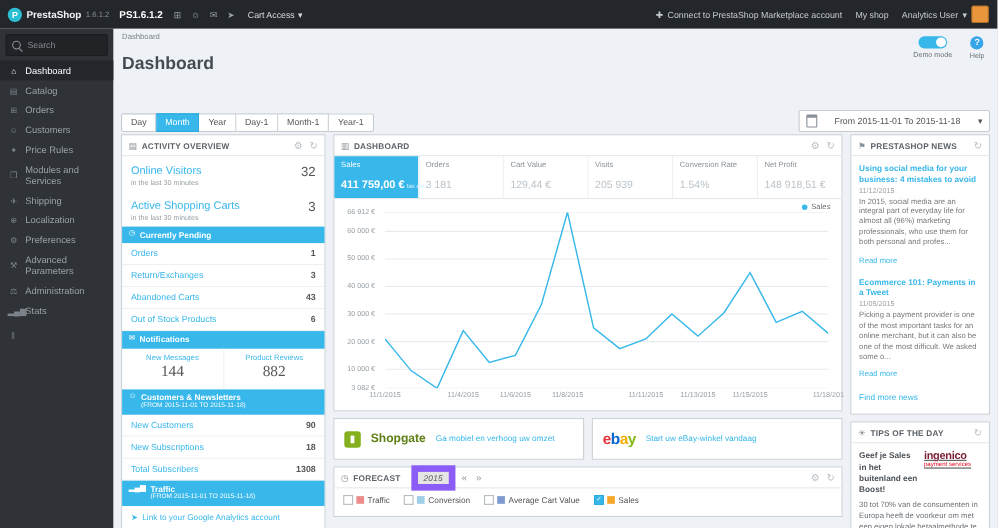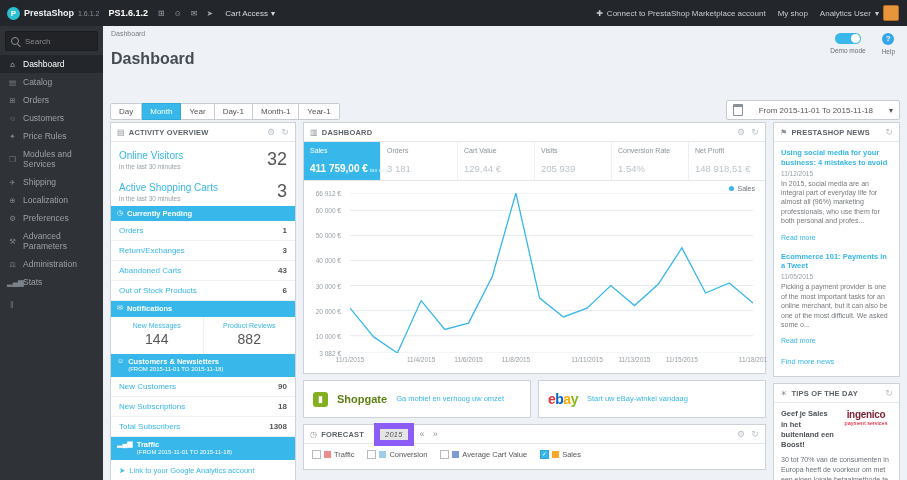--- a/index.html
+++ b/index.html
@@ -67,34 +67,34 @@
   .panel{background:#fff;border:1px solid #ccd2d8;margin-bottom:6px;}
   .panel-h{height:18px;display:flex;align-items:center;gap:4px;padding:0 6px;border-bottom:1px solid #e4e8eb;
     font-size:7.5px;font-weight:bold;color:#5c6268;letter-spacing:.2px;white-space:nowrap;}
   .ph-icon{color:#8a9299;font-size:8px;font-weight:normal;}
   .ph-tools{margin-left:auto;display:flex;gap:6px;color:#b9c0c6;font-size:9px;font-weight:normal;}
 
   
   .metric{display:flex;justify-content:space-between;padding:8px 8px 4px;}
   .m-label{color:#37b7ea;font-size:10px;}
   .m-sub{color:#98a0a6;font-size:6.5px;margin-top:2px;}
-  .m-value{color:#555;font-size:18px;line-height:1;}
+  .m-value{color:#555;font-size:12px;line-height:1;}
   .blue-bar{background:#37b7ea;color:#fff;padding:3px 6px;font-size:7.5px;font-weight:bold;
     display:flex;align-items:flex-start;gap:4px;line-height:1.25;}
   .bb-icon{font-size:7px;font-weight:normal;}
   .blue-sub{font-size:6px;font-weight:normal;display:block;}
   .act-row{display:flex;justify-content:space-between;align-items:center;padding:5px 8px;
     border-bottom:1px solid #eef1f3;font-size:8px;}
   .a-label{color:#37b7ea;}
   .a-value{color:#555;font-weight:bold;}
   .notif-cols{display:flex;text-align:center;}
   .notif-col{flex:1;padding:5px 2px 7px;}
   .notif-col + .notif-col{border-left:1px solid #eef1f3;}
   .n-label{color:#37b7ea;font-size:7px;}
-  .n-value{color:#555;font-size:14px;margin-top:2px;}
+  .n-value{color:#555;font-size:14px;margin-top:2px;font-family:Liberation Serif, serif;}
   .link-row{display:flex;gap:4px;align-items:center;padding:6px 8px;font-size:7.5px;color:#37b7ea;}
 
   
   .kpi-row{display:flex;border-bottom:1px solid #e4e8eb;}
   .kpi{flex:1;padding:5px 6px;border-right:1px solid #edf0f2;min-width:0;height:38px;box-sizing:border-box;}
   .kpi:last-child{border-right:none;}
   .k-label{font-size:7px;color:#8a9299;white-space:nowrap;}
   .k-value{font-size:9.5px;color:#bcc4ca;margin-top:9px;white-space:nowrap;}
   .kpi.active{background:#37b7ea;}
   .kpi.active .k-label{color:#fff;}
@@ -130,21 +130,21 @@
   .news-body{padding:6px 7px;}
   .news-item{margin-bottom:8px;}
   .news-title{color:#37b7ea;font-weight:bold;font-size:7.5px;line-height:1.3;}
   .news-date{color:#99a0a6;font-size:6.5px;margin:2px 0;}
   .news-excerpt{color:#75797d;font-size:7px;line-height:1.35;}
   .read-more{color:#37b7ea;font-size:7px;display:inline-block;margin-top:1px;}
   .find-more{display:block;color:#37b7ea;font-size:7.5px;padding:2px 0 4px;}
   .tips-body-wrap{padding:6px 7px;}
   .tips-top{display:flex;gap:5px;align-items:flex-start;}
   .tips-title{font-size:7.5px;font-weight:bold;color:#4a5056;line-height:1.35;flex:1;}
-  .ingenico{text-align:center;flex:none;width:52px;}
+  .ingenico{text-align:left;flex:none;width:52px;text-decoration:underline;}
   .ing-brand{color:#7c1f33;font-weight:bold;font-size:10px;letter-spacing:-.3px;display:block;}
   .ing-sub{color:#e2001a;font-size:5.5px;display:block;}
   .tips-text{margin-top:5px;font-size:7px;color:#6b7177;line-height:1.45;}
 </style>
 </head>
 <body>
 
 <div class="screen" data-interactable="false">
 
   <header class="topbar" data-interactable="false">

